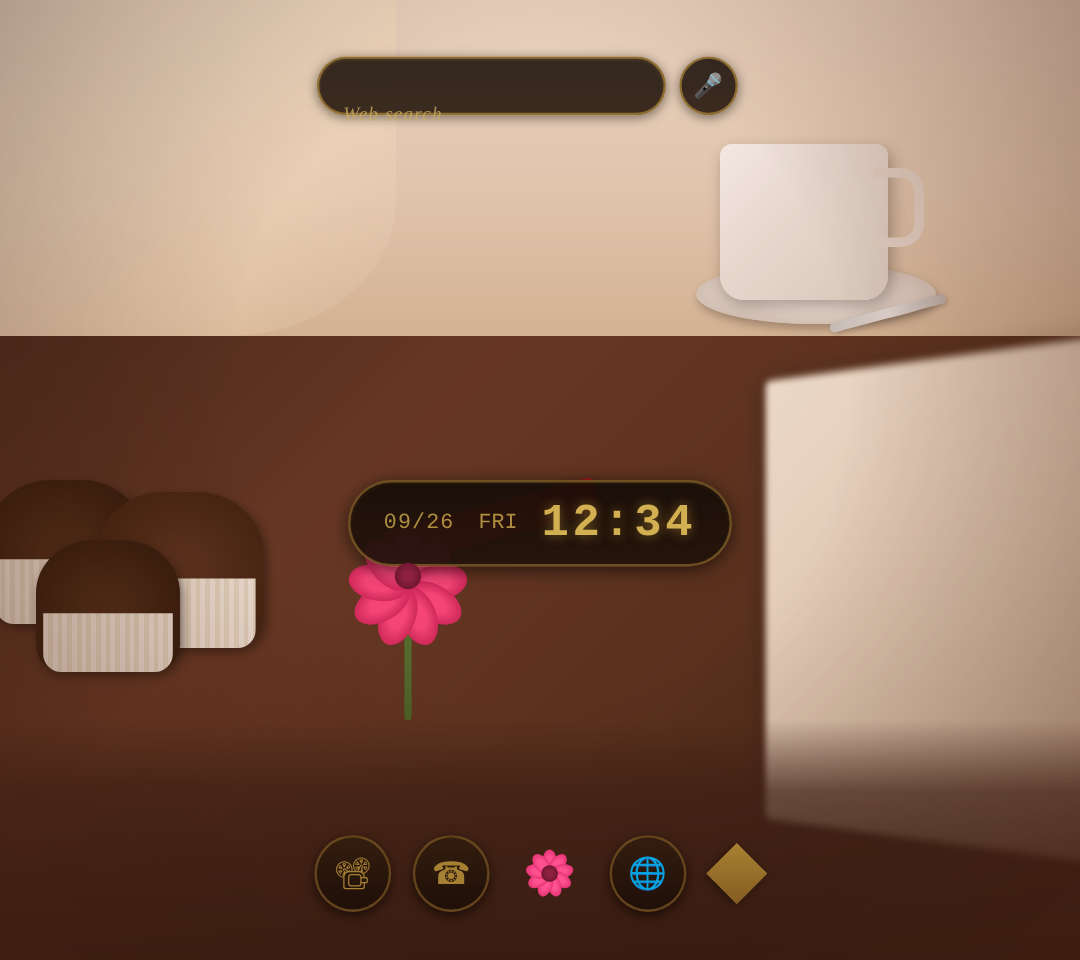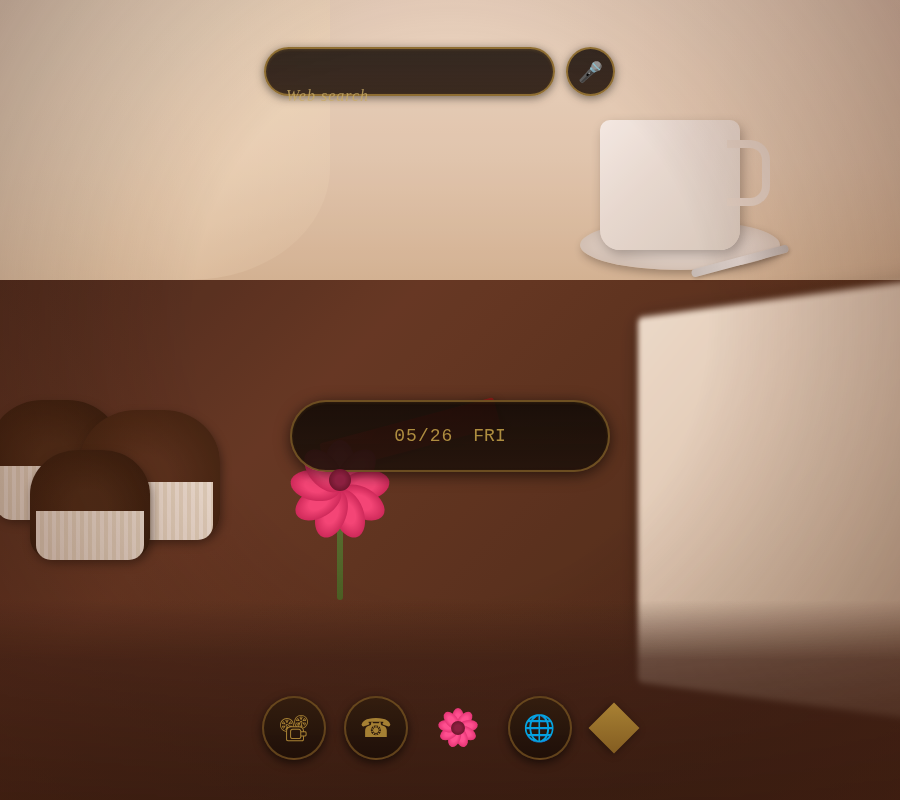--- a/index.html
+++ b/index.html
@@ -518,22 +518,23 @@
 
   <div id="search-bar">
     <span id="search-text">Web search</span>
   </div>
 
   <div id="mic-button">
     <span id="mic-icon">🎤</span>
   </div>
 
   <div id="clock-widget">
-    <span class="clock-date">05/26</span>
+    <span class="clock-date">09/26</span>
     <span class="clock-day">FRI</span>
+    <span class="clock-time">12:34</span>
   </div>
 
   <div id="bottom-dock">
 
     <div class="dock-icon">
       <span class="dock-icon-inner">📽</span>
     </div>
 
     <div class="dock-icon">
       <span class="dock-icon-inner">☎</span>

